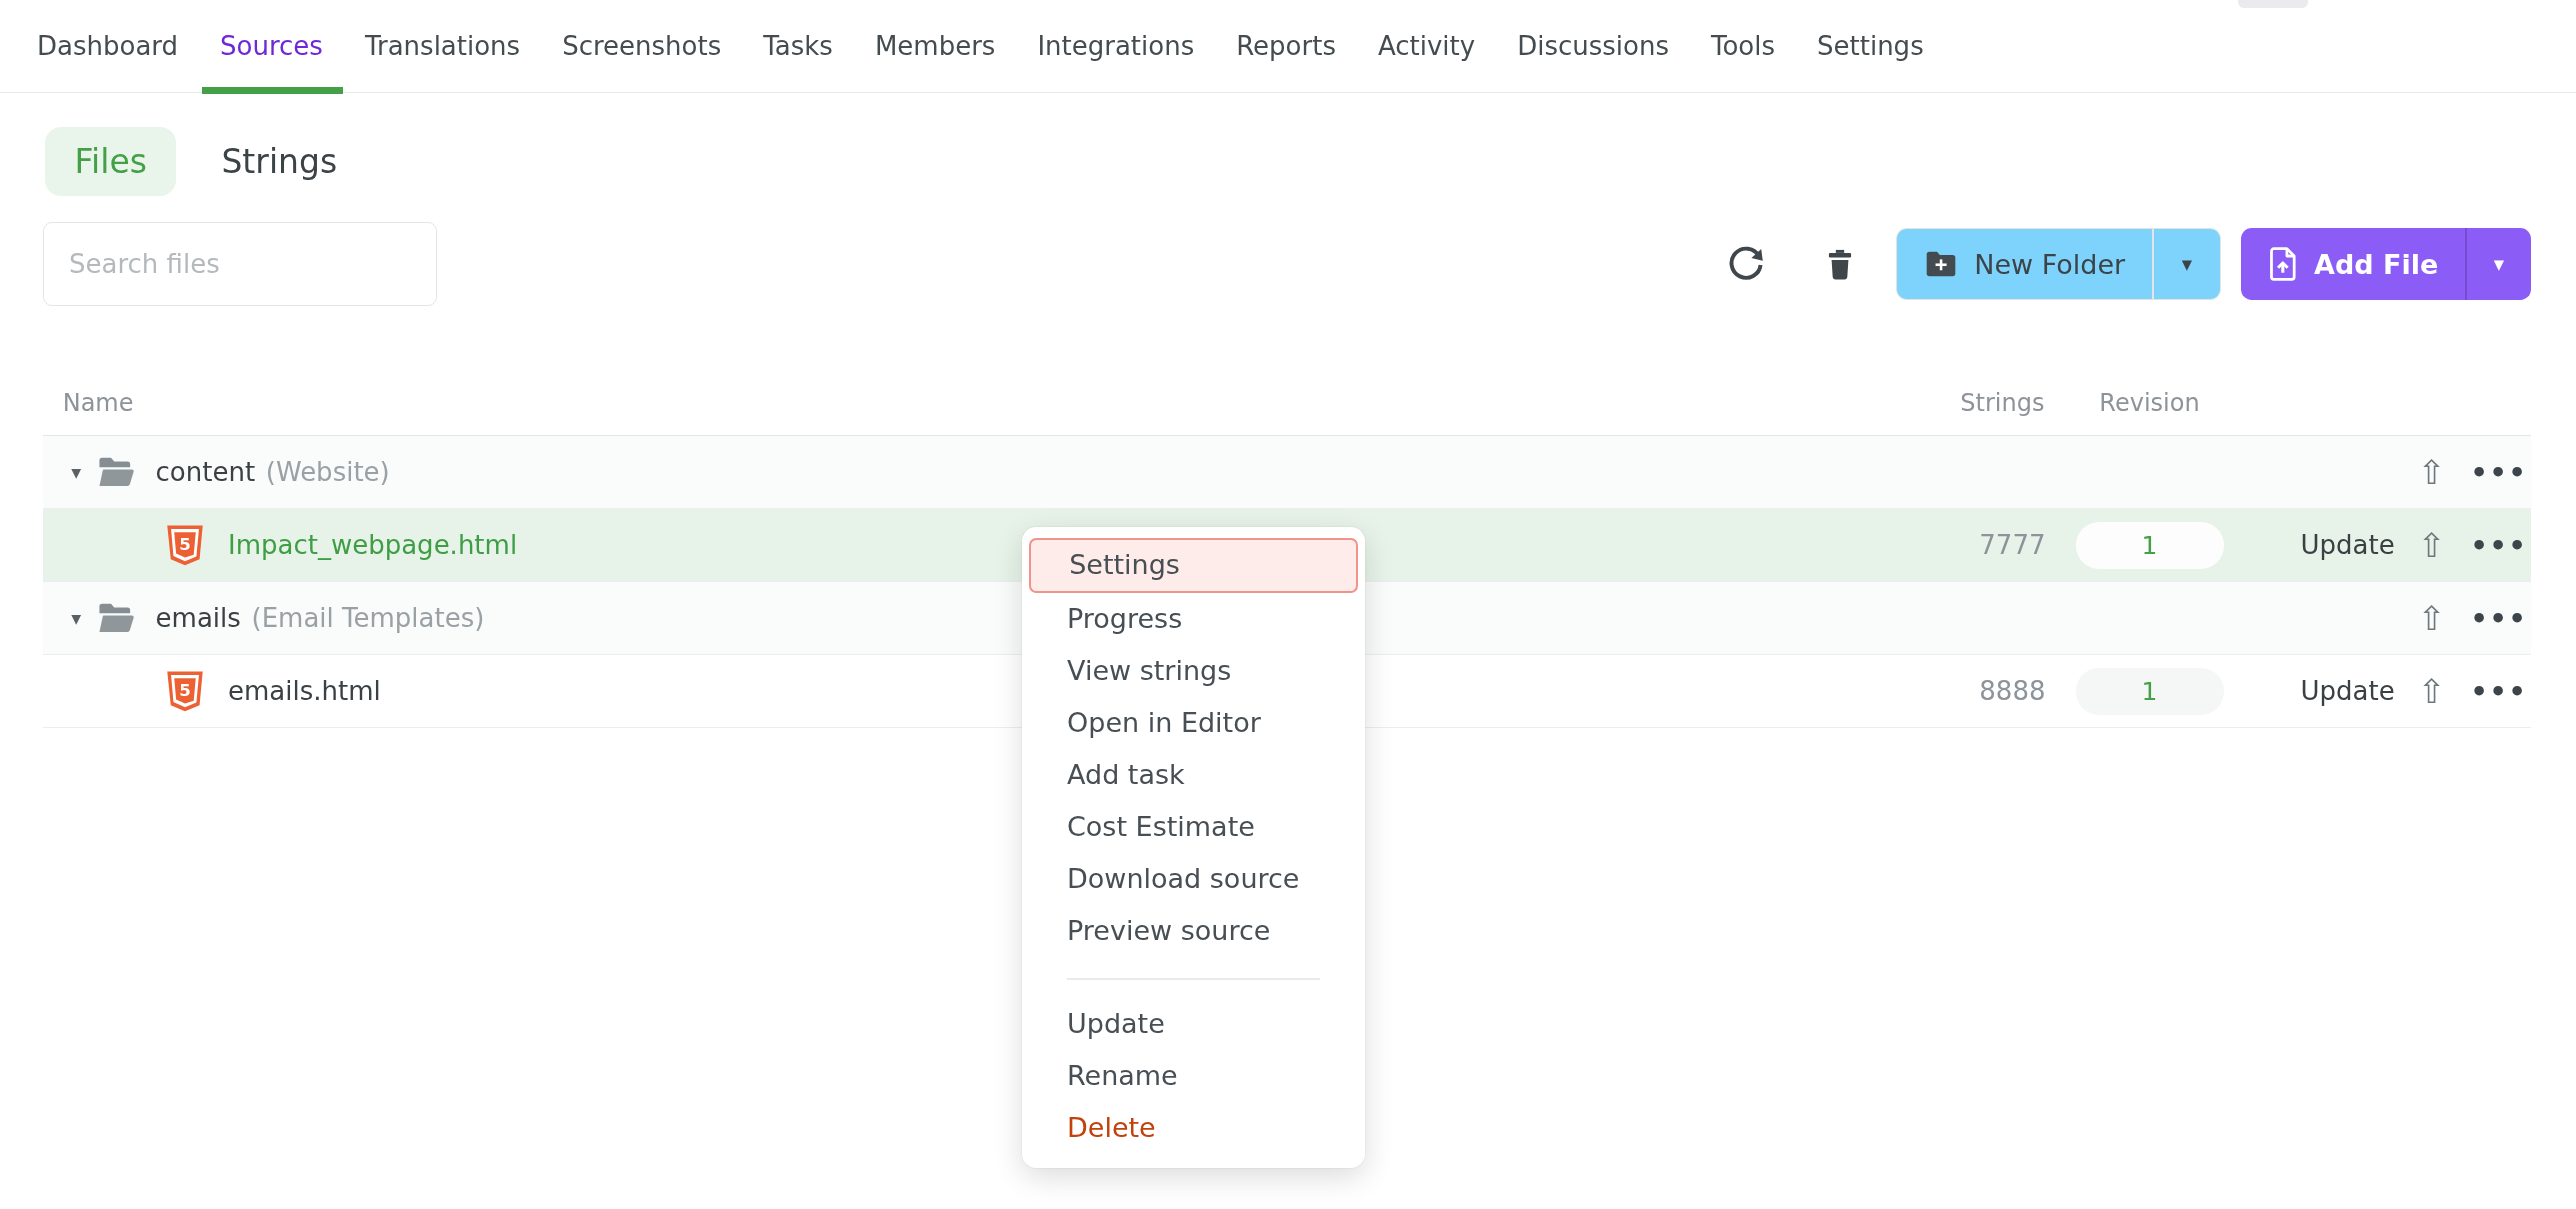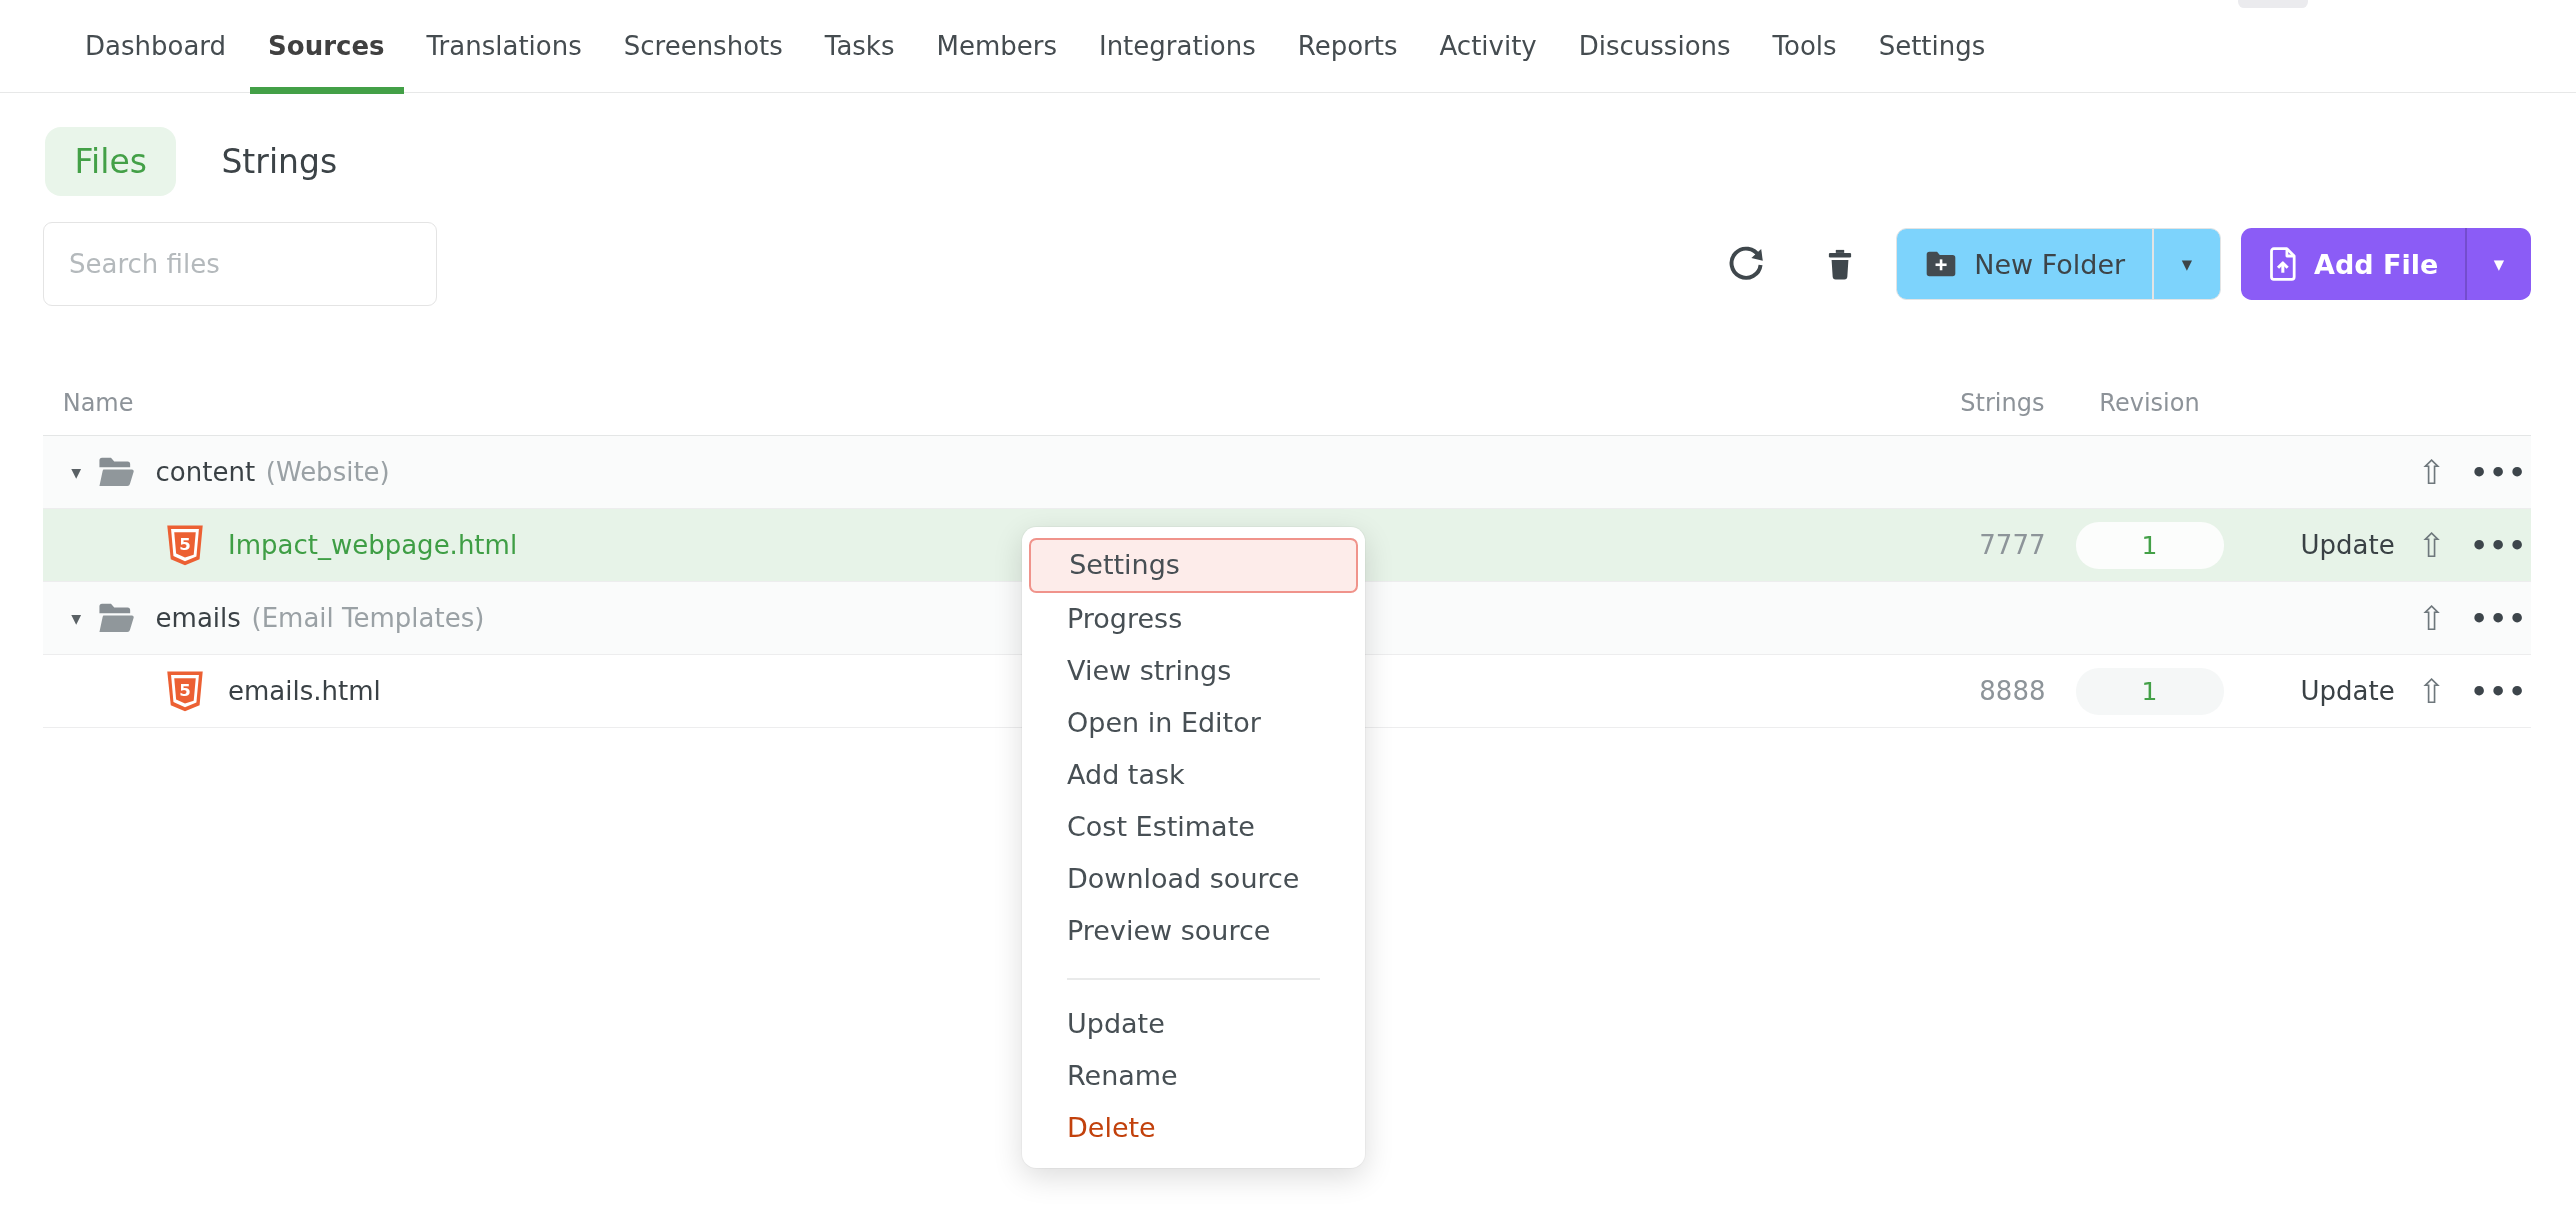--- a/index.html
+++ b/index.html
@@ -2,24 +2,24 @@
 <html style="font-size:14.3px"><head>
 <meta charset="utf-8">
 <style>
   * { margin:0; padding:0; box-sizing:border-box; }
   html,body { width:2576px; height:1209px; background:#fff; overflow:hidden;
     font-family:"DejaVu Sans","Liberation Sans",sans-serif; color:#3a4145; }
   body { position:relative; }
 
   
   .topnav { height:93px; display:flex; align-items:center; gap:42px;
-    padding-left:85px; border-bottom:1.8px solid #e7e8e8; }
+    padding-left:37px; border-bottom:1.8px solid #e7e8e8; }
   .nav-item { position:relative; height:100%; display:flex; align-items:center;
     font-size:26px; color:#454c50; cursor:pointer; white-space:nowrap; }
-  .nav-item.active { color:#404040; font-weight:bold; }
+  .nav-item.active { color:#6d28d9; font-weight:normal; }
   .nav-item.active::after { content:""; position:absolute; left:-18px; right:-19.7px;
     bottom:-1.8px; height:7.2px; background:#43a047; }
 
   
   .subtabs { margin:34px 0 0 45px; display:flex; align-items:center; gap:45px; }
   .tab { font-size:33px; cursor:pointer; }
   .tab-files { background:#e9f5ea; color:#43a047; border-radius:16px;
     height:69px; line-height:69px; padding:0 29.5px; }
   .tab-strings { color:#3c4347; }
 

